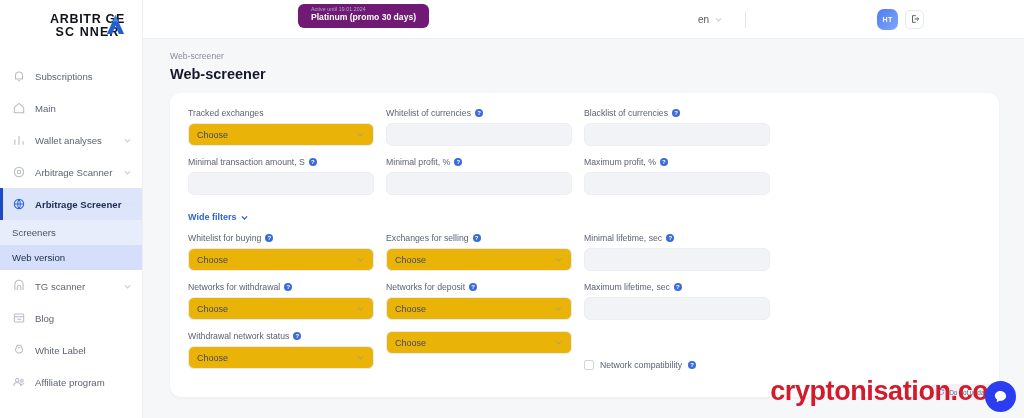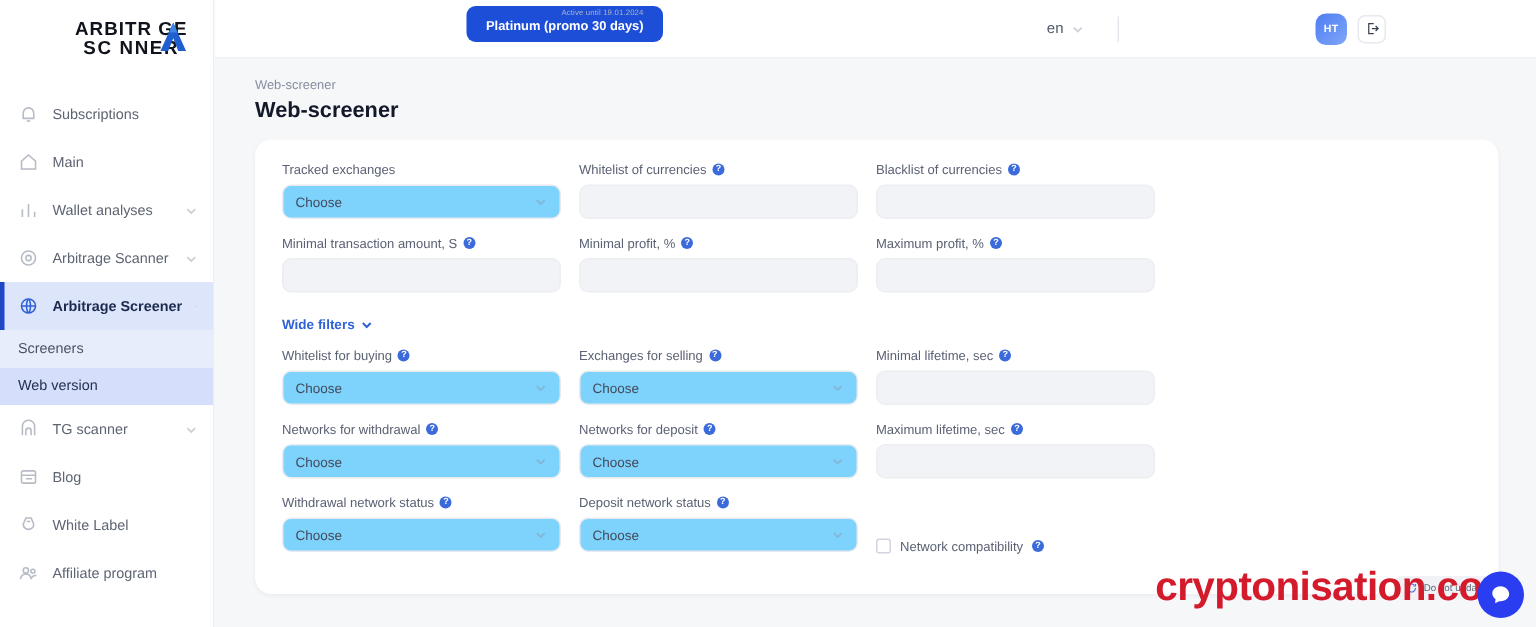--- a/index.html
+++ b/index.html
@@ -68,25 +68,25 @@
     flex: 1; height: 418px; position: relative;
     background: #f6f7f9; overflow: hidden;
   }
   .topbar {
     height: 39px; background: #ffffff;
     border-bottom: 1px solid #eef0f4;
     display: flex; align-items: center;
     position: relative;
   }
   .plan-badge {
-    position: absolute; left: 168px; top: 4px;
-    background: #1d4ed8; color: #fff;
+    position: absolute; left: 155px; top: 4px;
+    background: #701a75; color: #fff;
     border-radius: 6px;
     padding: 3px 13px 5px 13px;
-    text-align: right;
+    text-align: left;
     line-height: 1.15;
     cursor: pointer;
   }
   .plan-sub { font-size: 5.2px; color: #aab2c6; letter-spacing: .1px; }
   .plan-main { font-size: 8.6px; font-weight: 700; white-space: nowrap; }
   .topbar-right {
     margin-left: auto; display: flex; align-items: center;
     gap: 0; padding-right: 100px; height: 100%;
   }
   .lang { display: flex; align-items: center; gap: 5px; font-size: 10px; color: #515869; cursor: pointer; }
@@ -133,21 +133,21 @@
   }
   .help {
     width: 8px; height: 8px; border-radius: 50%;
     background: #3b6bdb; color: #fff;
     font-size: 6px; font-weight: 700;
     display: inline-flex; align-items: center; justify-content: center;
     flex: 0 0 8px; cursor: pointer;
   }
   .select {
     height: 23px; border: 1px solid #e8eaef; border-radius: 6px;
-    background: #7dd3fc; display: flex; align-items: center;
+    background: #eab308; display: flex; align-items: center;
     padding: 0 8px; font-size: 9px; color: #434a5c; cursor: pointer;
   }
   .select .val { flex: 1; }
   .select .chev { width: 9px; height: 9px; opacity: .45; }
   .input {
     height: 23px; border: 1px solid #eceef2; border-radius: 6px;
     background: #f2f3f6; font-size: 9px; color: #434a5c;
     padding: 0 8px; width: 100%; outline: none;
     font-family: "Liberation Sans", sans-serif;
   }
@@ -474,24 +474,20 @@
             </div>
             <div class="select">
               <span class="val">Choose</span>
               <svg class="chev" viewBox="0 0 12 12" fill="none" stroke="#8b94a6" stroke-width="1.6">
                   <path d="M2.5 4.5 L6 8 L9.5 4.5"></path>
                 </svg>
             </div>
           </div>
 
           <div class="field">
-            <div class="field-label">
-              <span>Deposit network status</span>
-              <span class="help">?</span>
-            </div>
             <div class="select">
               <span class="val">Choose</span>
               <svg class="chev" viewBox="0 0 12 12" fill="none" stroke="#8b94a6" stroke-width="1.6">
                   <path d="M2.5 4.5 L6 8 L9.5 4.5"></path>
                 </svg>
             </div>
           </div>
 
           <div class="field">
             <div class="checkrow">

